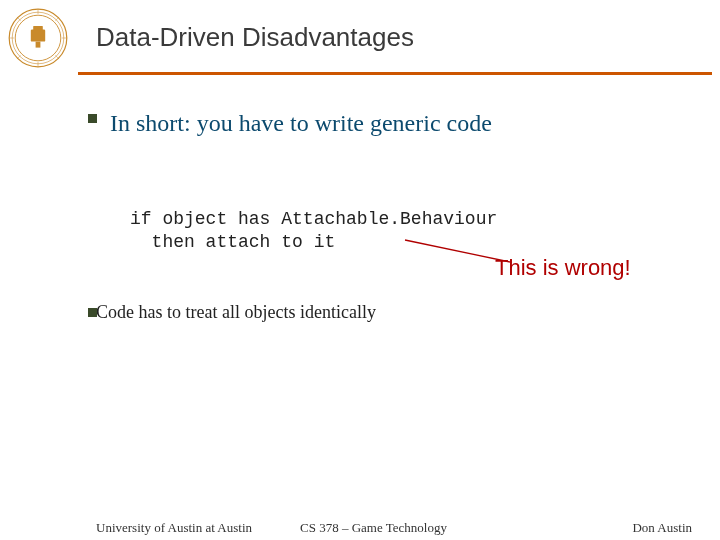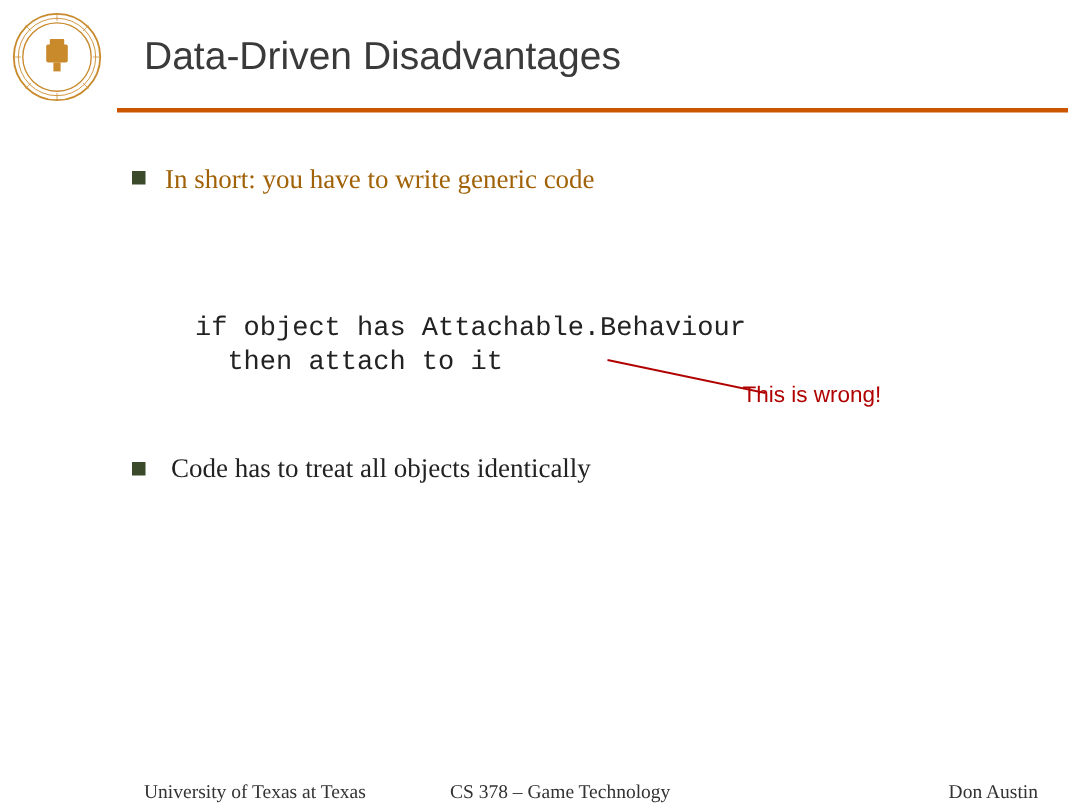--- a/index.html
+++ b/index.html
@@ -32,22 +32,22 @@
     top: 72px;
     left: 78px;
     width: 634px;
     height: 3px;
     background: #cc5500;
   }
   .bullets {
     position: absolute;
     top: 108px;
     left: 88px;
-    font-size: 18px;
-    color: #a16207;
+    font-size: 24px;
+    color: #0c4a6e;
     line-height: 1.3;
   }
   .bullets li {
     list-style: none;
     position: relative;
     padding-left: 22px;
     margin-bottom: 2px;
   }
   .bullets li::before {
     content: "";
@@ -72,34 +72,34 @@
   .annotation-line {
     position: absolute;
     top: 238px;
     left: 400px;
   }
   .wrong-label {
     position: absolute;
     top: 255px;
     left: 495px;
     font-family: Arial, Helvetica, sans-serif;
-    font-size: 15px;
+    font-size: 22px;
     color: #b00000;
   }
   .bullets2 {
     position: absolute;
     top: 302px;
     left: 88px;
     font-size: 18px;
     color: #222;
   }
   .bullets2 li {
     list-style: none;
     position: relative;
-    padding-left: 26px;
+    padding-left: 8px;
   }
   .bullets2 li::before {
     content: "";
     position: absolute;
     left: 0;
     top: 6px;
     width: 9px;
     height: 9px;
     background: #3a4a2a;
   }
@@ -155,16 +155,16 @@
   <line x1="5" y1="2" x2="110" y2="24" stroke="#b00000" stroke-width="1.3"></line>
 </svg>
 
 <div class="wrong-label">This is wrong!</div>
 
 <ul class="bullets2">
   <li>Code has to treat all objects identically</li>
 </ul>
 
 <div class="footer">
-  <span class="foot-left">University of Texas at Texas</span>
+  <span class="foot-left">University of Austin at Austin</span>
   <span class="foot-center">CS 378 – Game Technology</span>
   <span class="foot-right">Don Austin</span>
 </div>
 
 </body></html>

